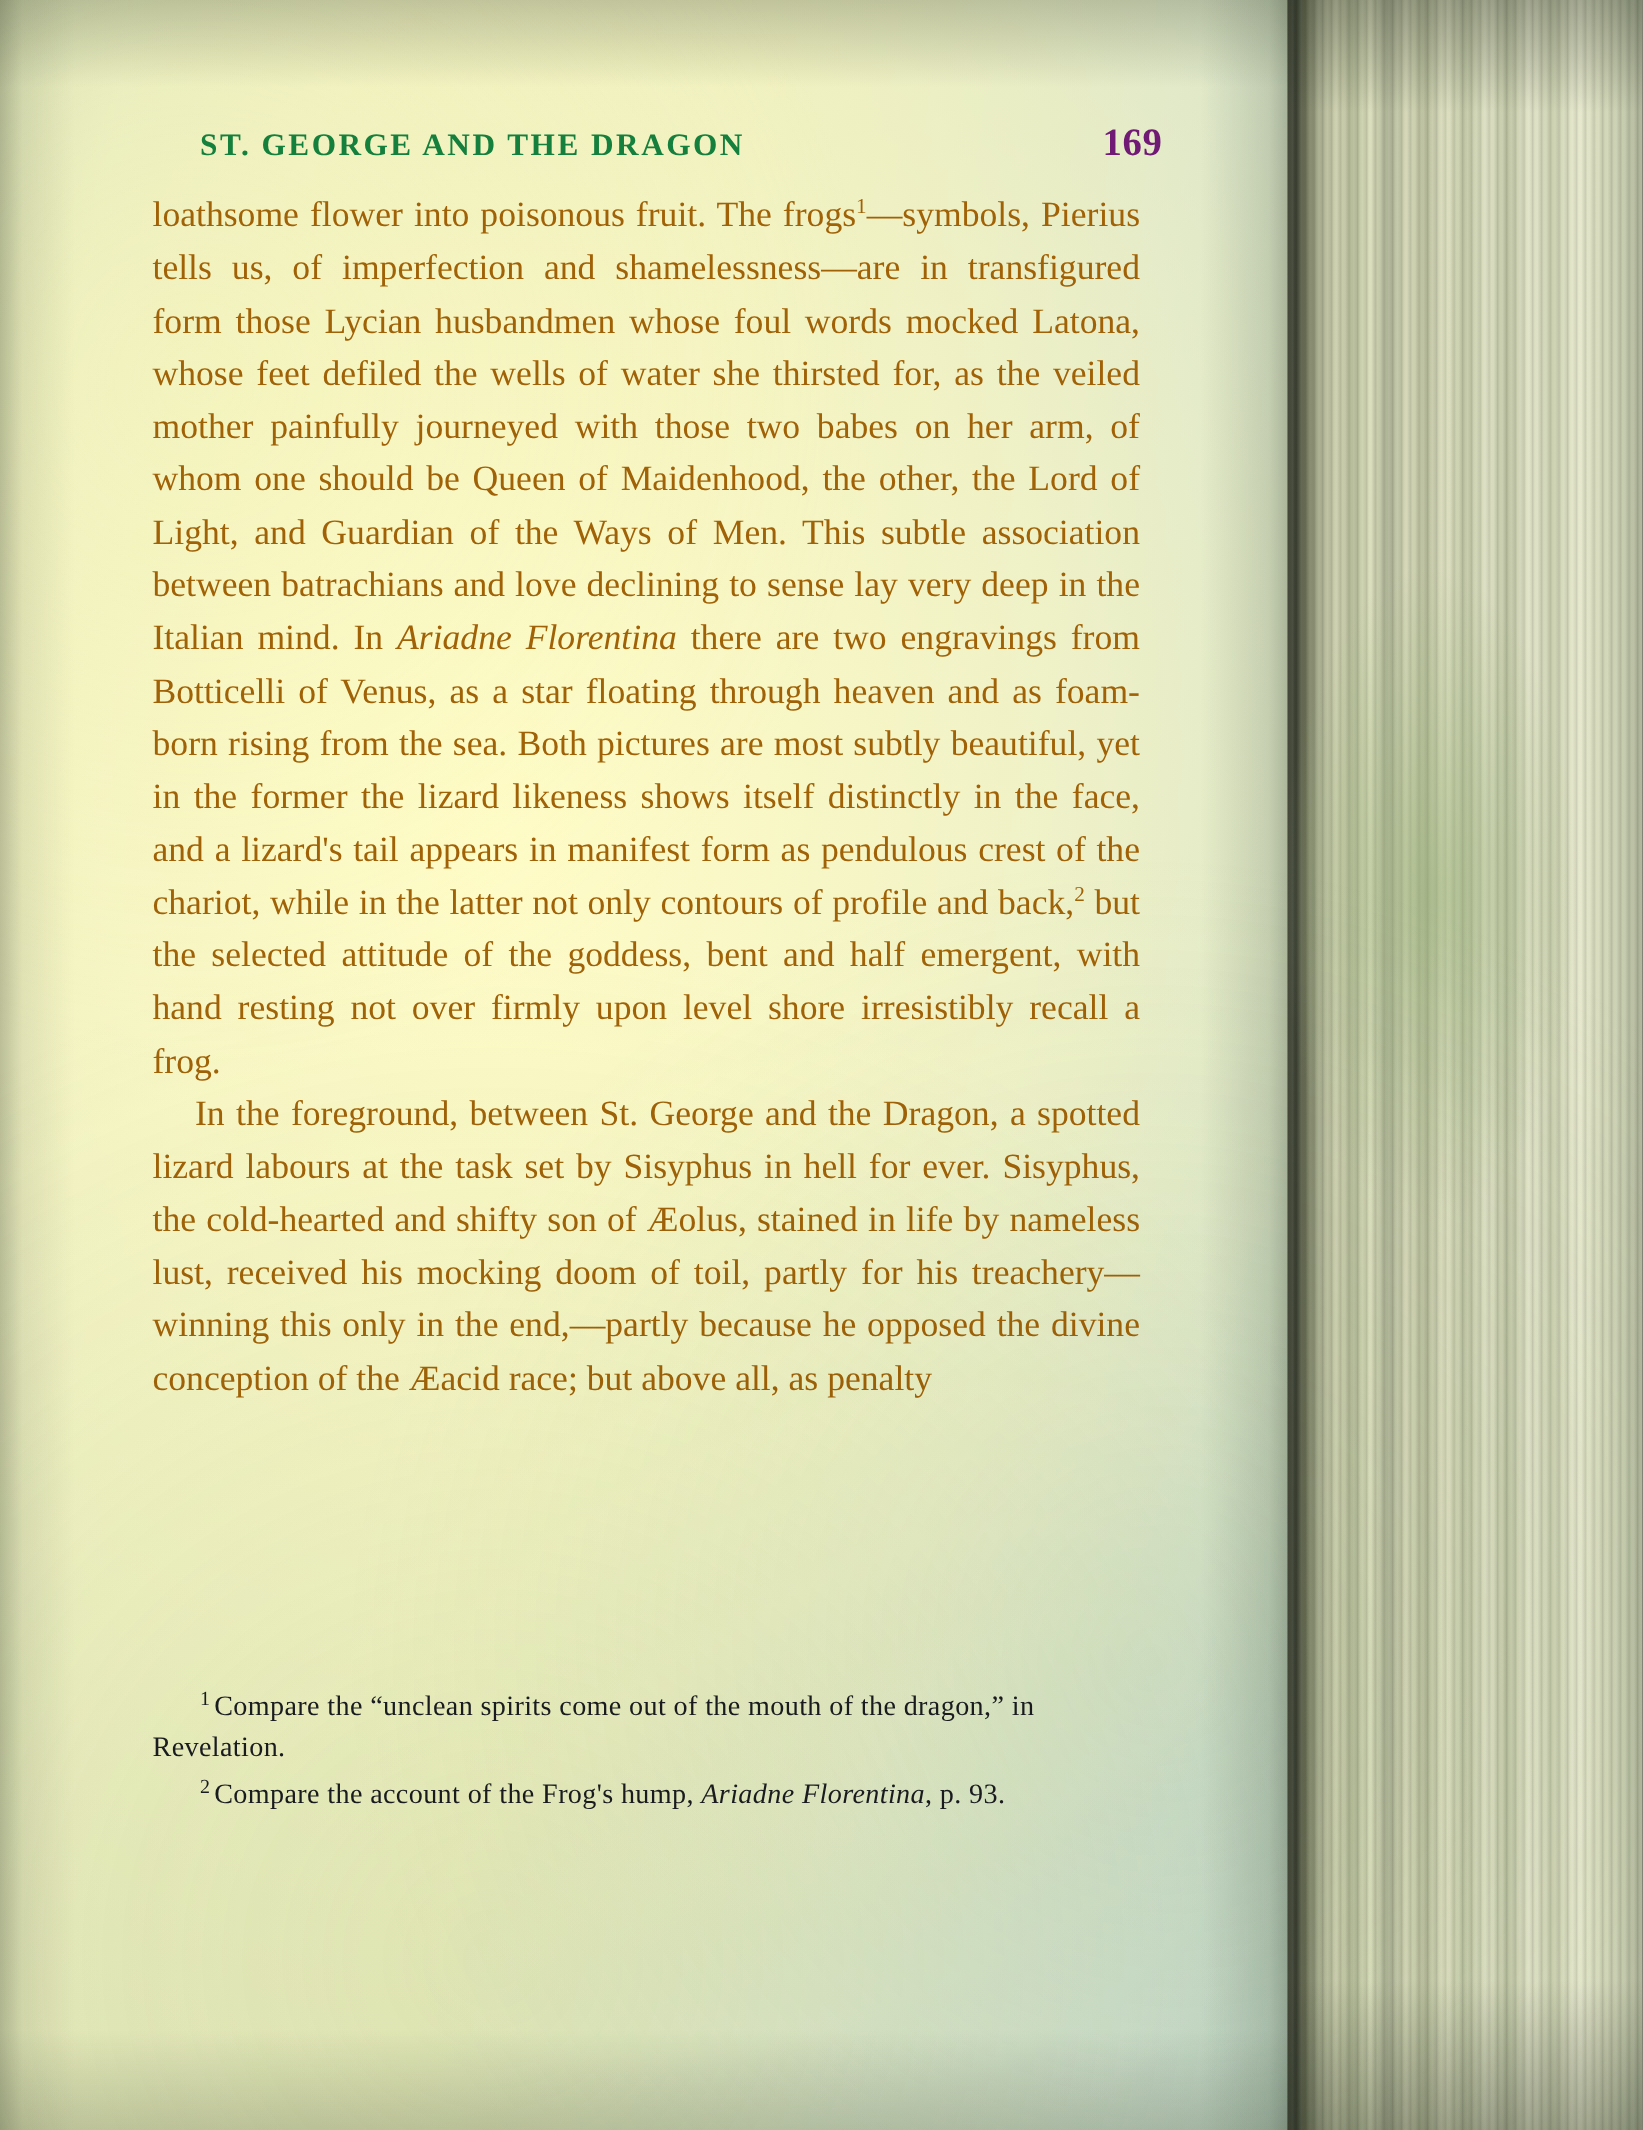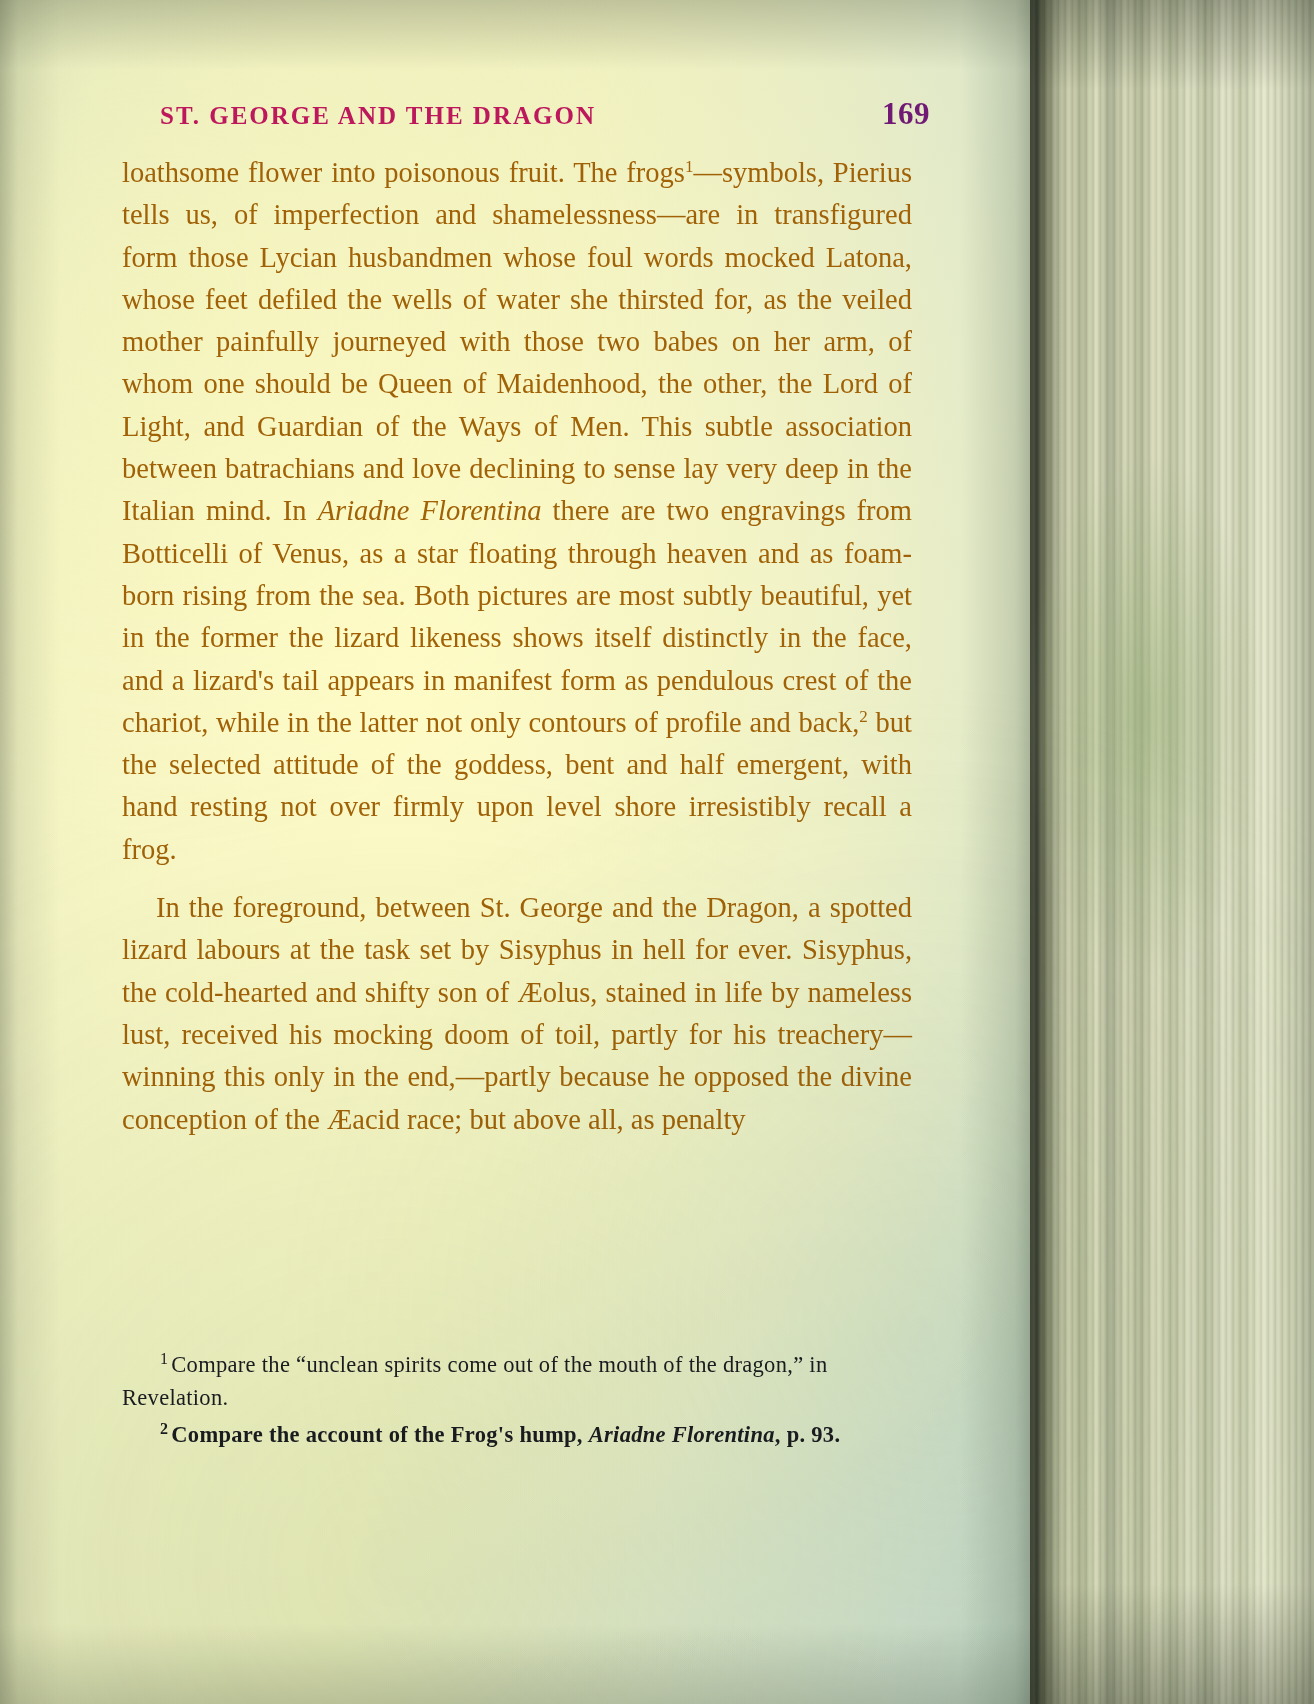--- a/index.html
+++ b/index.html
@@ -107,21 +107,21 @@
     width: 810px;
     display: flex;
     align-items: baseline;
     justify-content: space-between;
   }
   .rh-title {
     font-family: "Liberation Serif", serif;
     font-size: 25px;
     letter-spacing: 2.0px;
     font-weight: 700;
-    color: #be185d;
+    color: #15803d;
     margin-left: 40px;
   }
   .rh-folio {
     font-family: "Liberation Serif", serif;
     font-size: 31px;
     font-weight: 700;
     letter-spacing: 0.5px;
     color: #701a75;
   }
 
@@ -138,21 +138,21 @@
     line-height: 42.3px;
     text-align: justify;
     text-justify: inter-word;
     color: #a16207;
     font-family: "Liberation Serif", serif;
   }
   p.para.indent {
     text-indent: 34px;
   }
   p.para + p.para {
-    margin-top: 16px;
+    margin-top: 0px;
   }
   .it { font-style: italic; }
   sup.fn {
     font-size: 17px;
     vertical-align: super;
     line-height: 0;
   }
   .footnotes {
     position: absolute;
     left: 122px;
@@ -167,21 +167,21 @@
     margin: 0 0 4px 0;
     text-align: left;
   }
   .fn-mark {
     font-size: 16px;
     vertical-align: super;
     line-height: 0;
     margin-right: 3px;
   }
   .fn1 { text-indent: 38px; letter-spacing: 0.3px; }
-  .fn2 { text-indent: 38px; letter-spacing: 0.3px; font-weight: bold; }
+  .fn2 { text-indent: 38px; letter-spacing: 0.3px; }
 
   
   #grain {
     position: absolute;
     inset: 0;
     pointer-events: none;
     background:
       radial-gradient(circle at 12% 18%, rgba(255,255,230,0.30) 0%, rgba(255,255,230,0) 30%),
       radial-gradient(circle at 70% 78%, rgba(180,200,170,0.18) 0%, rgba(180,200,170,0) 40%),
       radial-gradient(circle at 30% 92%, rgba(170,195,170,0.20) 0%, rgba(170,195,170,0) 45%);

